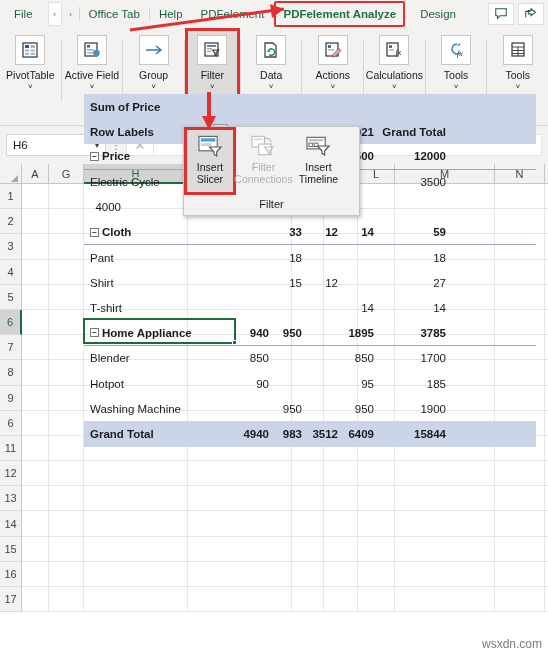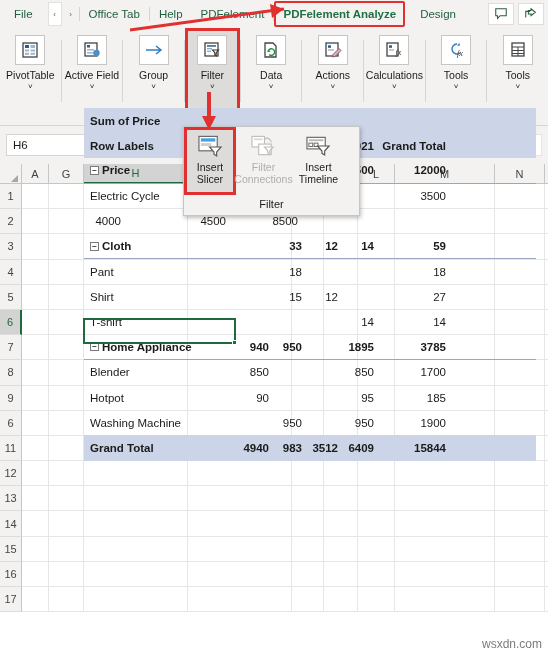--- a/index.html
+++ b/index.html
@@ -109,21 +109,21 @@
     border-bottom:1px solid #dcdcdc; font-size:11px; color:#444;
     display:flex; align-items:center; justify-content:center;
   }
   .rh.sel { background:#d3d3d3; color:#1e6a3c; border-right:2px solid #1e6a3c; }
   .cells { position:absolute; left:22px; top:20px; width:526px; }
   .gridrow { height:25.2px; display:flex; border-bottom:1px solid #e6e6e6; }
   .gc { border-right:1px solid #e6e6e6; height:25.2px; }
 
   
   .pivot {
-    position:absolute; left:84px; top:108px; width:452px;
+    position:absolute; left:84px; top:94px; width:452px;
     font-size:11.5px; color:#1b1b1b;
   }
   .prow { display:flex; height:25.2px; align-items:center; }
   .pc { height:25.2px; display:flex; align-items:center; }
   .pc.lab { width:148px; padding-left:6px; }
   .pc.num { justify-content:flex-end; padding-right:5px; }
   .w2018 { width:42px; } .w2019 { width:33px; }
   .w2020 { width:36px; } .w2021 { width:36px; }
   .wgt   { width:72px; }
   .hdr-band { background:#ccd4e8; }

